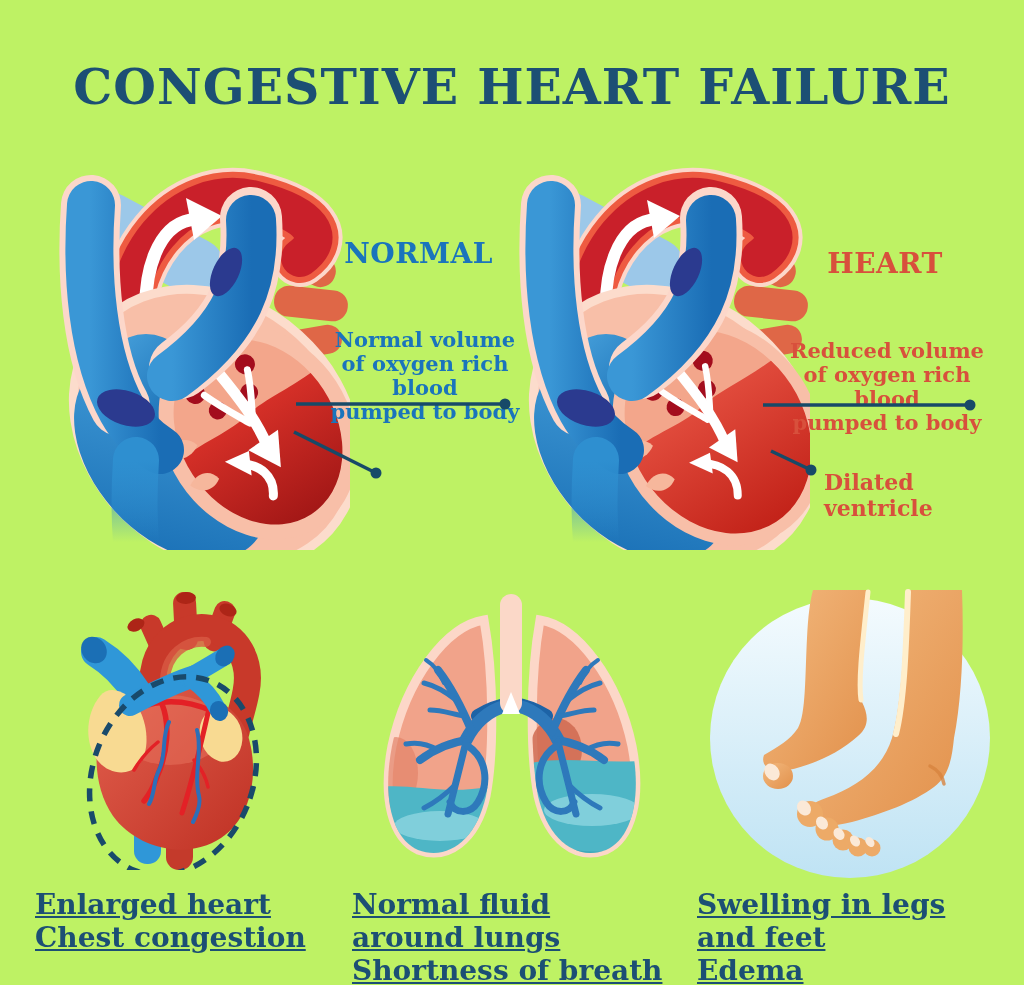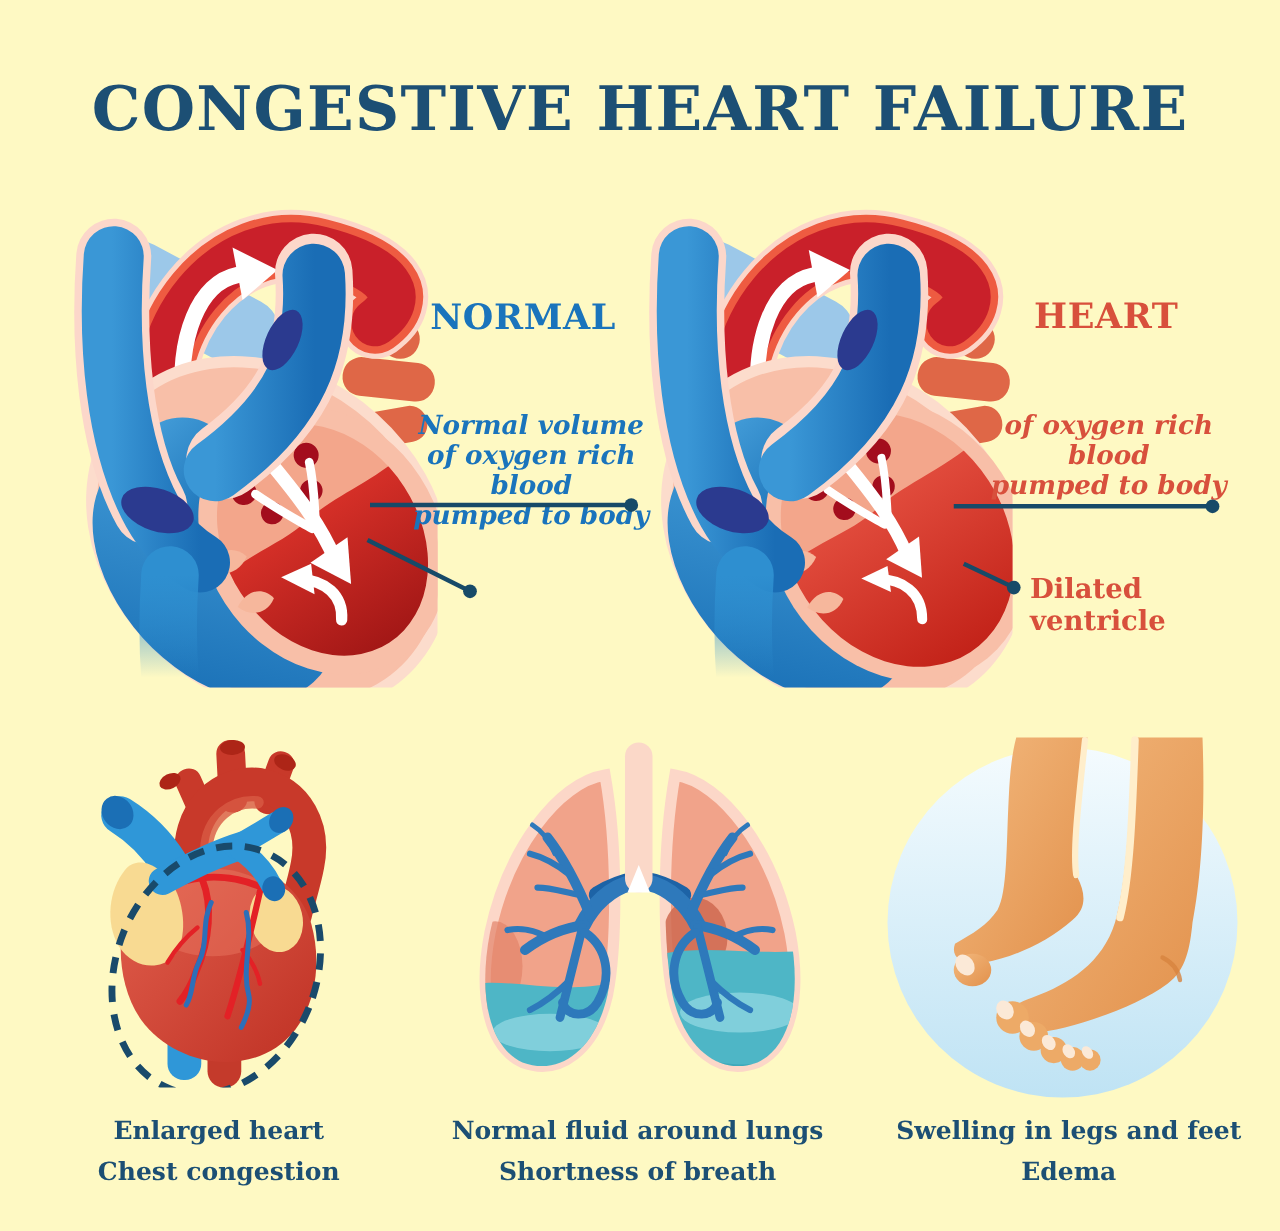--- a/index.html
+++ b/index.html
@@ -1,25 +1,25 @@
 <!DOCTYPE html>
 <html><head>
 <meta charset="utf-8">
 <style>
   html,body{margin:0;padding:0;background:#fff;}
-  .canvas{position:relative;width:1024px;height:985px;background:#fef9c3;overflow:hidden;
+  .canvas{position:relative;width:1024px;height:985px;background:#bef264;overflow:hidden;
           font-family:"DejaVu Serif","Liberation Serif",serif;font-weight:700;}
   .abs{position:absolute;}
   .title{left:0;top:58px;width:1024px;text-align:center;font-size:49px;letter-spacing:1px;color:#1c4f74;}
   .heading{font-size:28px;letter-spacing:.5px;text-align:center;line-height:33px;}
   .blue{color:#1a74bc;}
-  .red{color:#d8503c;}
-  .annot{font-size:21px;line-height:24px;text-align:center;font-style:italic;}
+  .red{color:#d8503c;margin-top:11px;}
+  .annot{font-size:21px;line-height:24px;text-align:center;}
   .vlabel{font-size:22px;}
-  .caption{font-size:20px;line-height:33px;text-align:center;color:#1c4f74;}
+  .caption{font-size:28px;line-height:33px;text-align:left;color:#1c4f74;text-decoration:underline;}
   svg.fig{position:absolute;}
   .overlay{position:absolute;left:0;top:0;pointer-events:none;}
 </style>
 </head>
 <body>
 
 <div class="canvas">
 
   <div class="abs title">CONGESTIVE HEART FAILURE</div>
 
@@ -191,20 +191,21 @@
     <span>HEART</span><br>
   </div>
 
   <div class="abs annot blue" style="left:322px;top:328px;width:206px">
     <div>Normal volume</div>
     <div>of oxygen rich blood</div>
     <div>pumped to body</div>
   </div>
 
   <div class="abs annot red" style="left:782px;top:328px;width:210px">
+    <div>Reduced volume</div>
     <div>of oxygen rich blood</div>
     <div>pumped to body</div>
   </div>
 
 
   <div class="abs vlabel red" style="left:824px;top:458px">Dilated ventricle</div>
 
   <svg class="overlay" width="1024" height="985" viewBox="0 0 1024 985">
     <g stroke="#174a68" stroke-width="3.5" fill="#174a68">
       <line x1="296" y1="404" x2="505" y2="404"></line>

